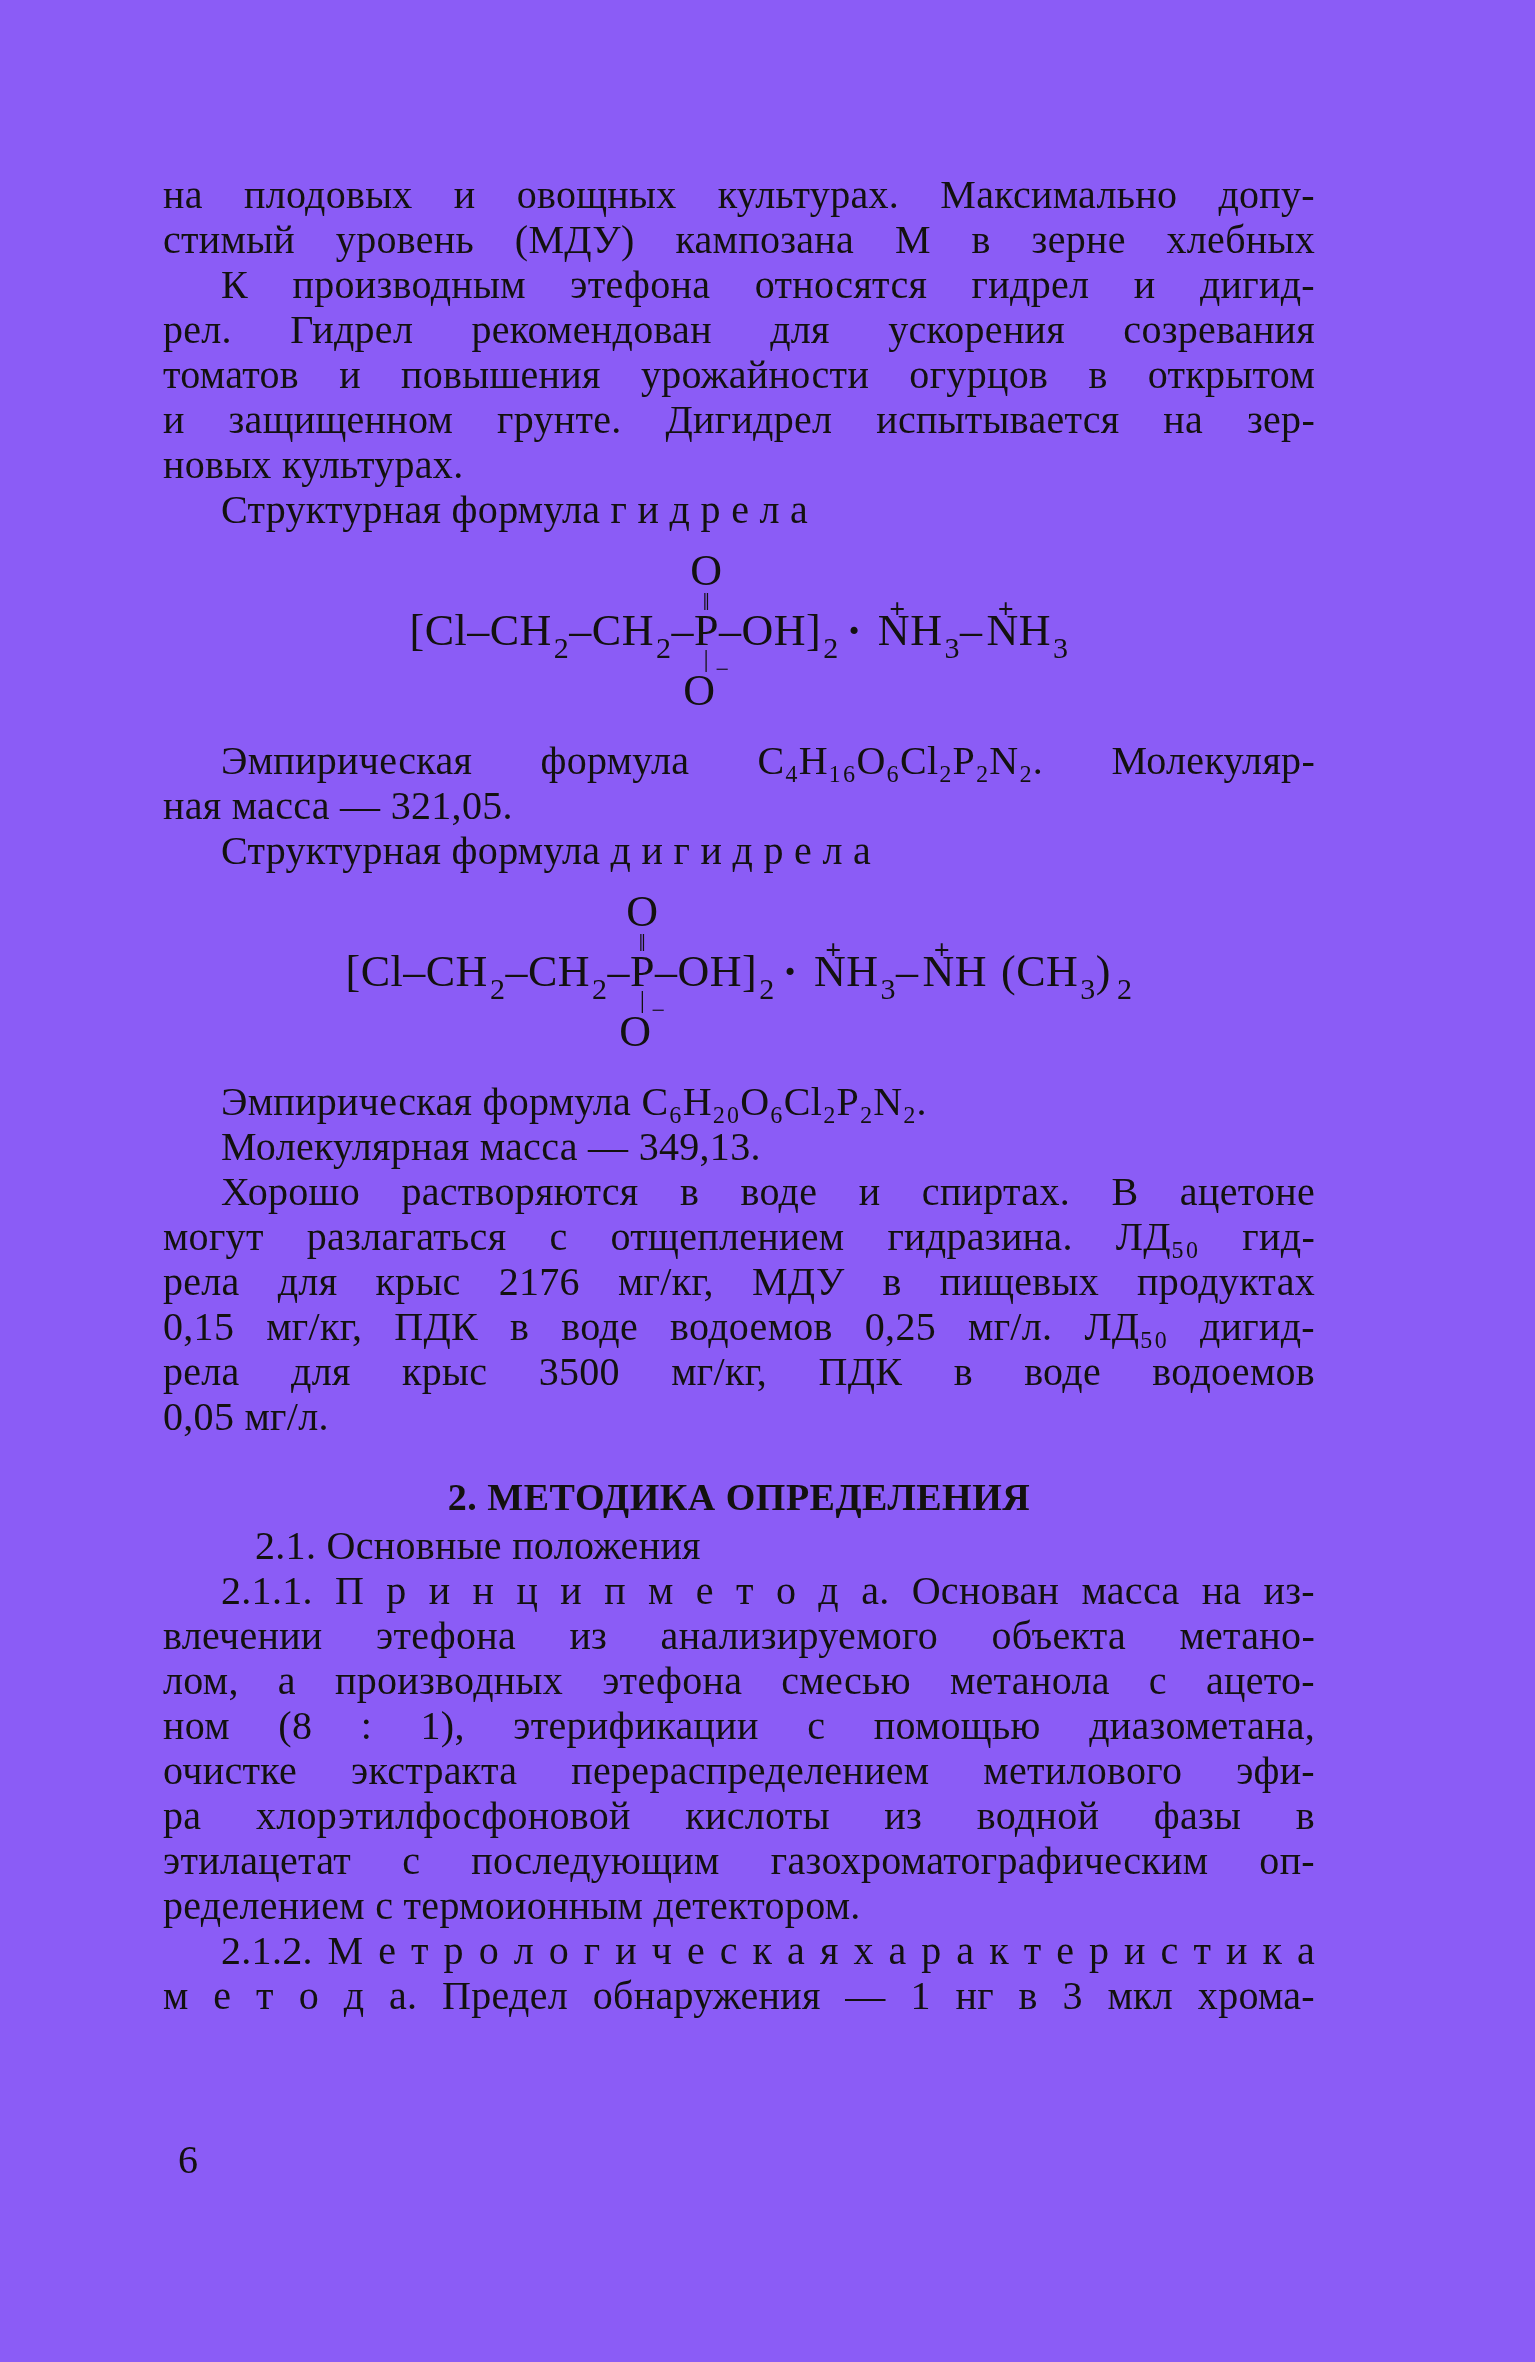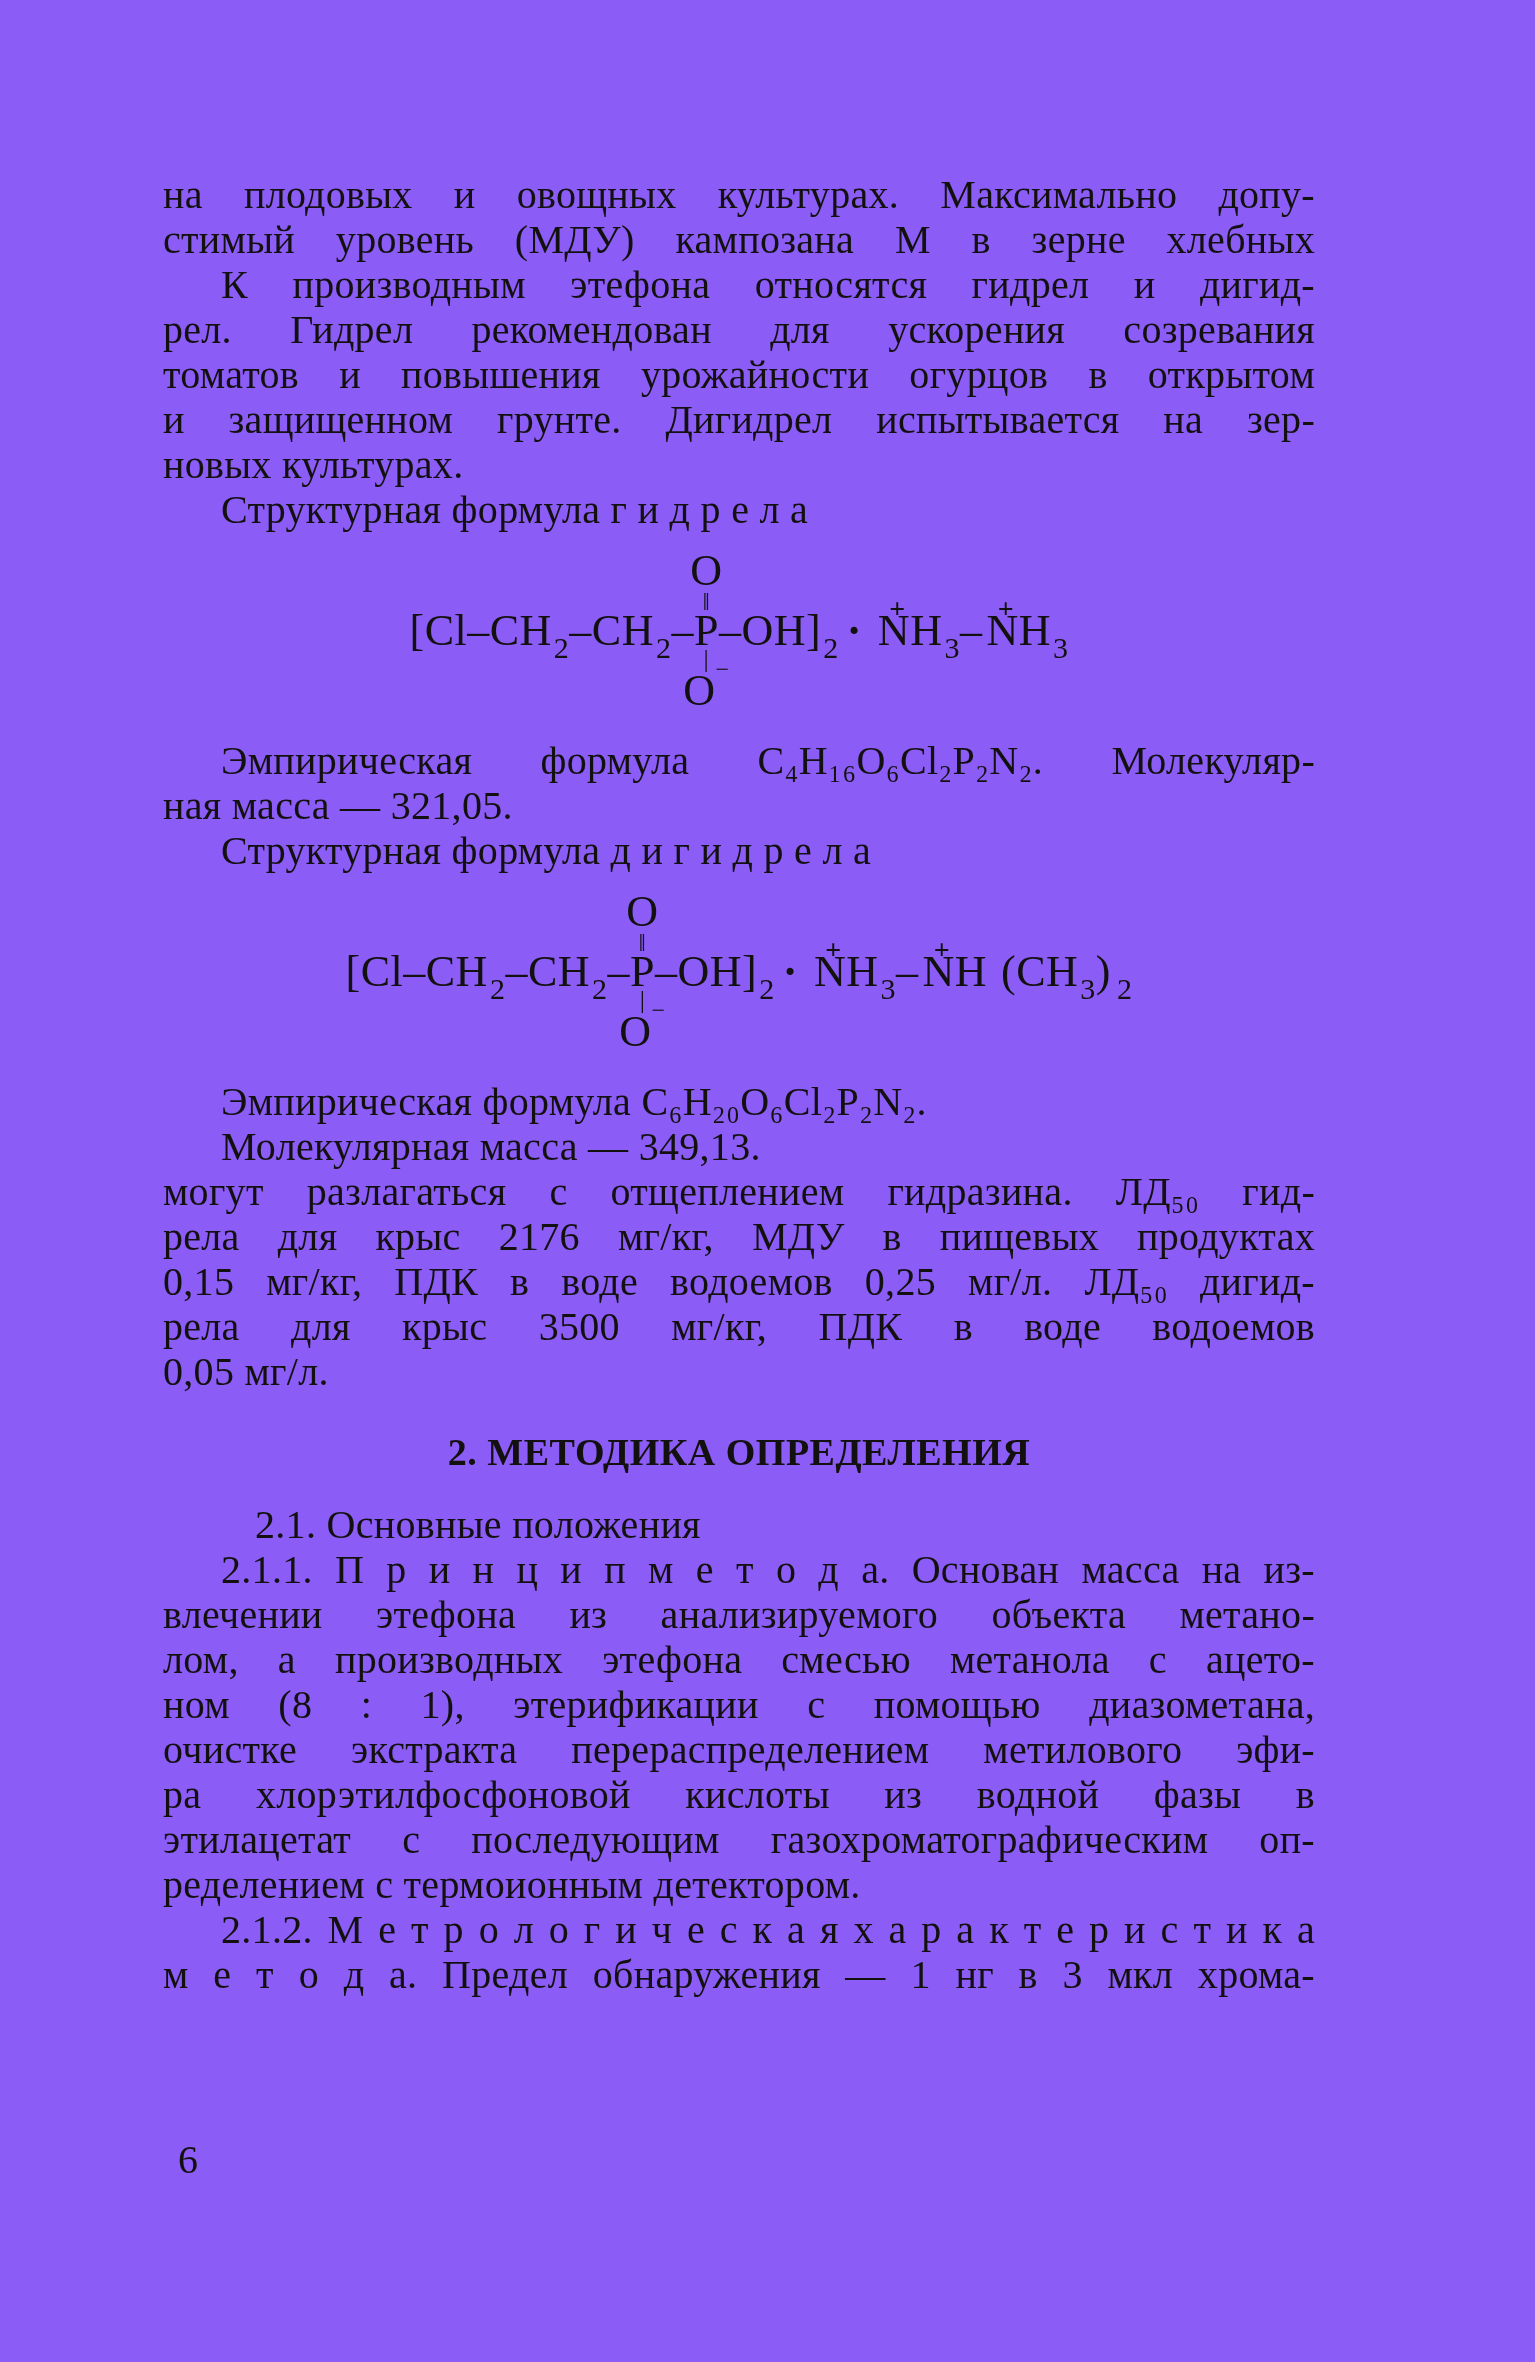--- a/index.html
+++ b/index.html
@@ -23,21 +23,21 @@
   .line { min-height:45px; white-space:normal; }
   .line.j { text-align:justify; text-align-last:justify; }
   .line.i { text-indent:58px; }
   .line.i2 { text-indent:92px; }
 
   .heading {
     font-weight:bold;
     text-align:center;
     font-size:38px;
     line-height:44px;
-    margin:36px 0 28px 0;
+    margin:36px 0 4px 0;
     letter-spacing:0.5px;
   }
 
   .formula-block {
     margin:12px 0;
     padding:64px 0 72px 0;
     text-align:center;
   }
   .formula {
     display:inline-block;
@@ -126,20 +126,21 @@
             </span><span>P</span><span class="below">
               <span class="sbond">|</span>
               <span class="ox"><span>O</span><sup class="charge">−</sup></span>
             </span></span><span>–OH]</span><sub class="fsub">2</sub><span class="dot">·</span><span class="nplus"><span class="plus">+</span><span>N</span></span><span>H</span><sub class="fsub">3</sub><span>–</span><span class="nplus"><span class="plus">+</span><span>N</span></span><span>H</span><span style="margin-left:14px">(CH</span><sub class="fsub">3</sub><span>)</span><sub class="fsub" style="margin-left:6px">2</sub></span>
     </div>
 
     <div>
 
     <div class="line i">Эмпирическая формула C₆H₂₀O₆Cl₂P₂N₂.</div>
         <div class="line i">Молекулярная масса — 349,13.</div>
+        <div class="line j i">Хорошо растворяются в воде и спиртах. В ацетоне</div>
         <div class="line j">могут разлагаться с отщеплением гидразина. ЛД₅₀ гид-</div>
         <div class="line j">рела для крыс 2176 мг/кг, МДУ в пищевых продуктах</div>
         <div class="line j">0,15 мг/кг, ПДК в воде водоемов 0,25 мг/л. ЛД₅₀ дигид-</div>
         <div class="line j">рела для крыс 3500 мг/кг, ПДК в воде водоемов</div>
         <div class="line">0,05 мг/л.</div>
       </div>
 
     <div class="heading">2. МЕТОДИКА ОПРЕДЕЛЕНИЯ</div>
 
     <div>

